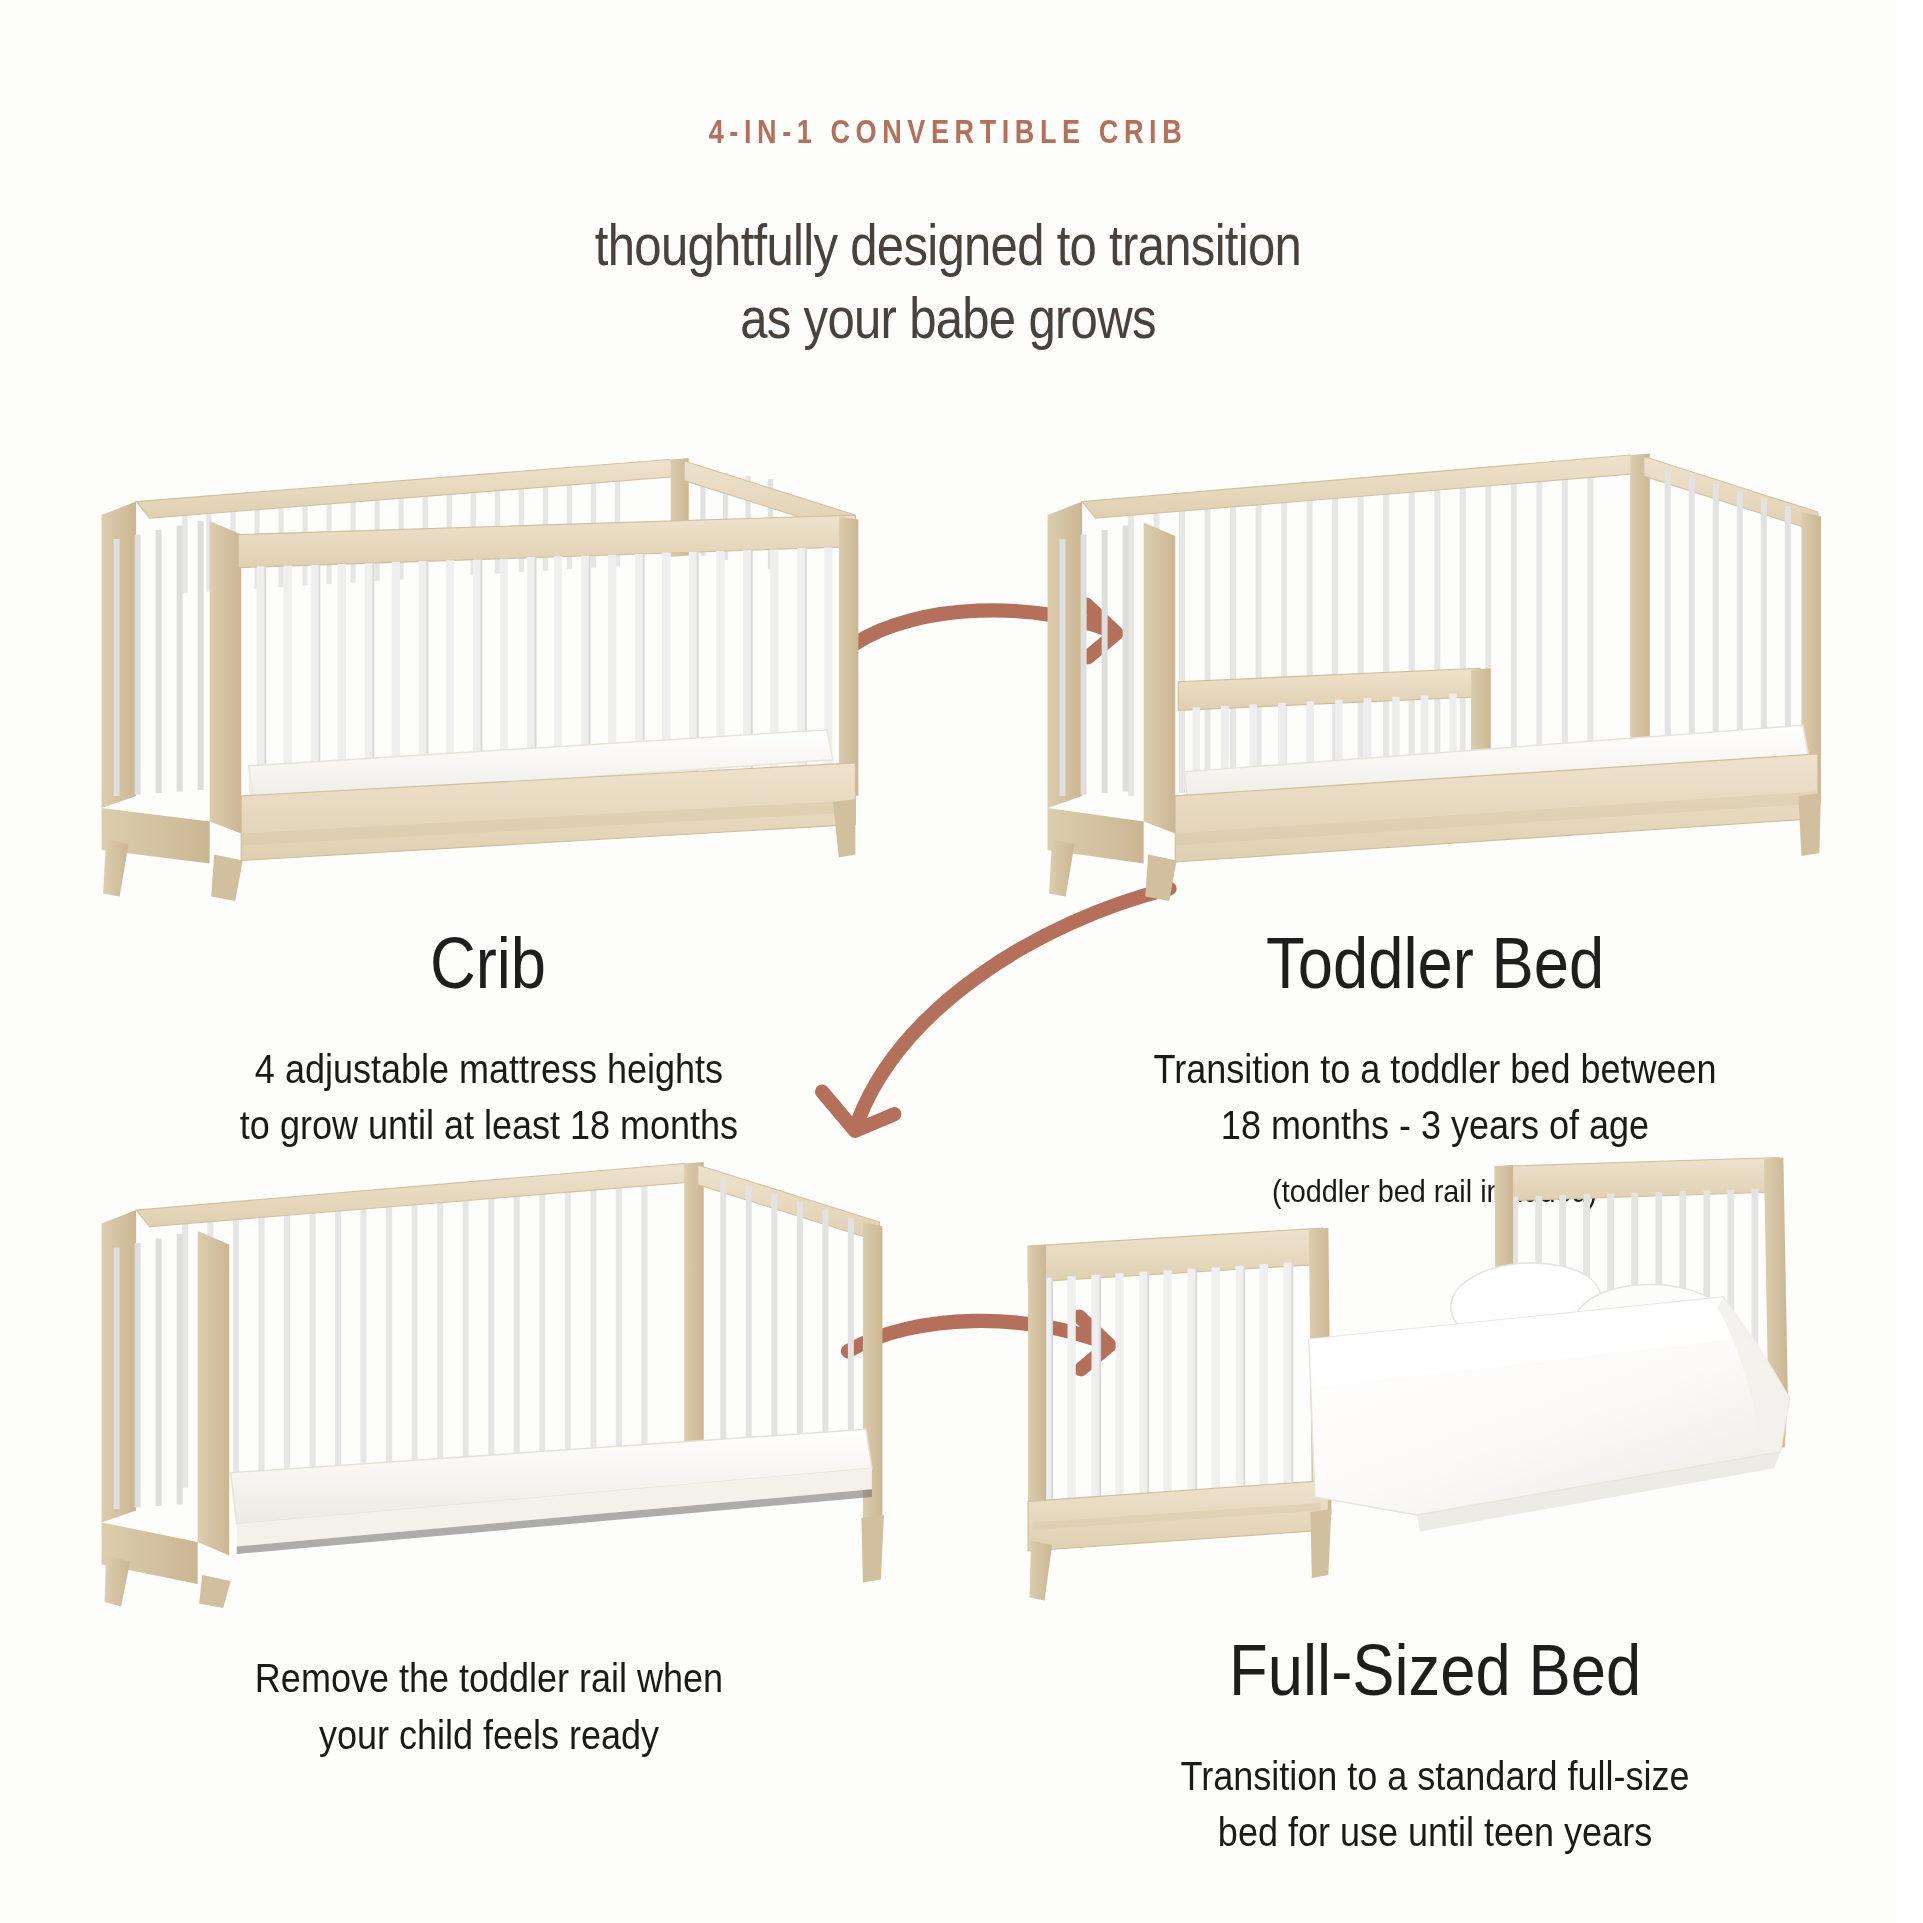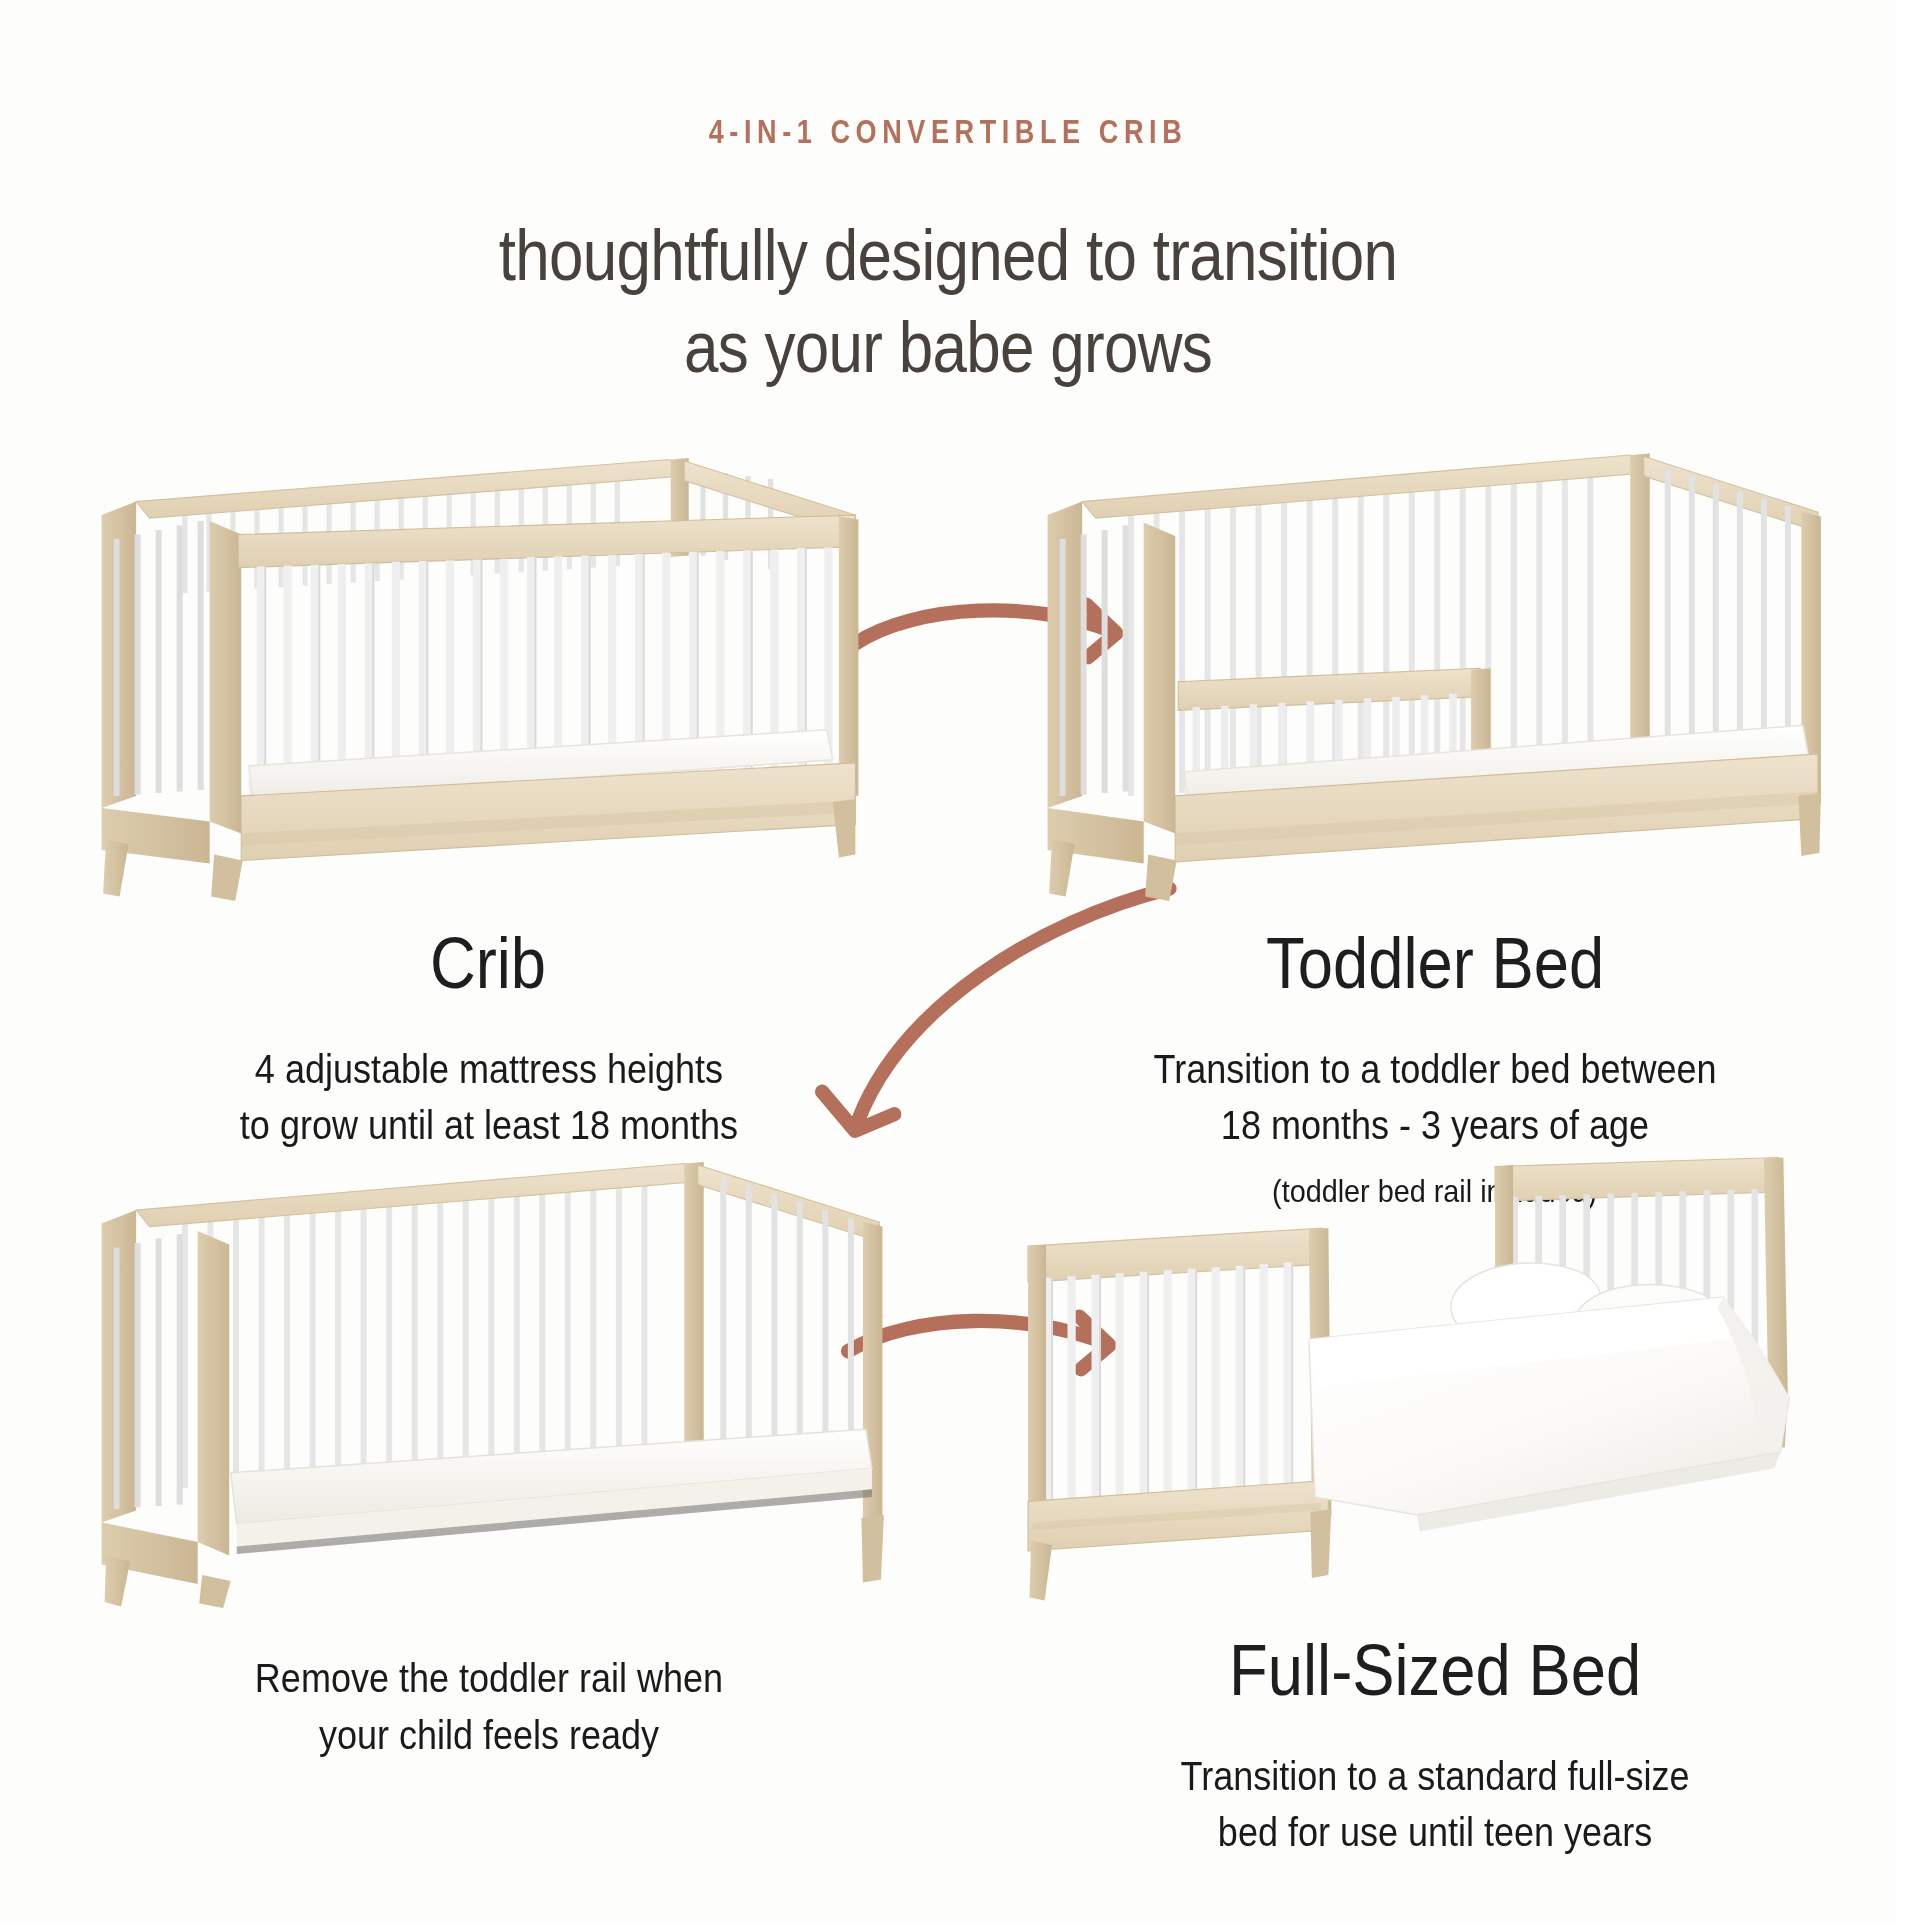--- a/index.html
+++ b/index.html
@@ -31,21 +31,21 @@
     transform: scaleX(0.82);
   }
   .headline {
     position: absolute;
     top: 209px;
     left: 0;
     width: 100%;
     text-align: center;
     color: #48413c;
     font-family: "Liberation Sans", sans-serif;
-    font-size: 72px;
+    font-size: 57px;
     font-weight: 400;
     line-height: 1.28;
     letter-spacing: -0.8px;
   }
   .headline .l {
     display: block;
     transform: scaleX(0.86);
   }
 
   

